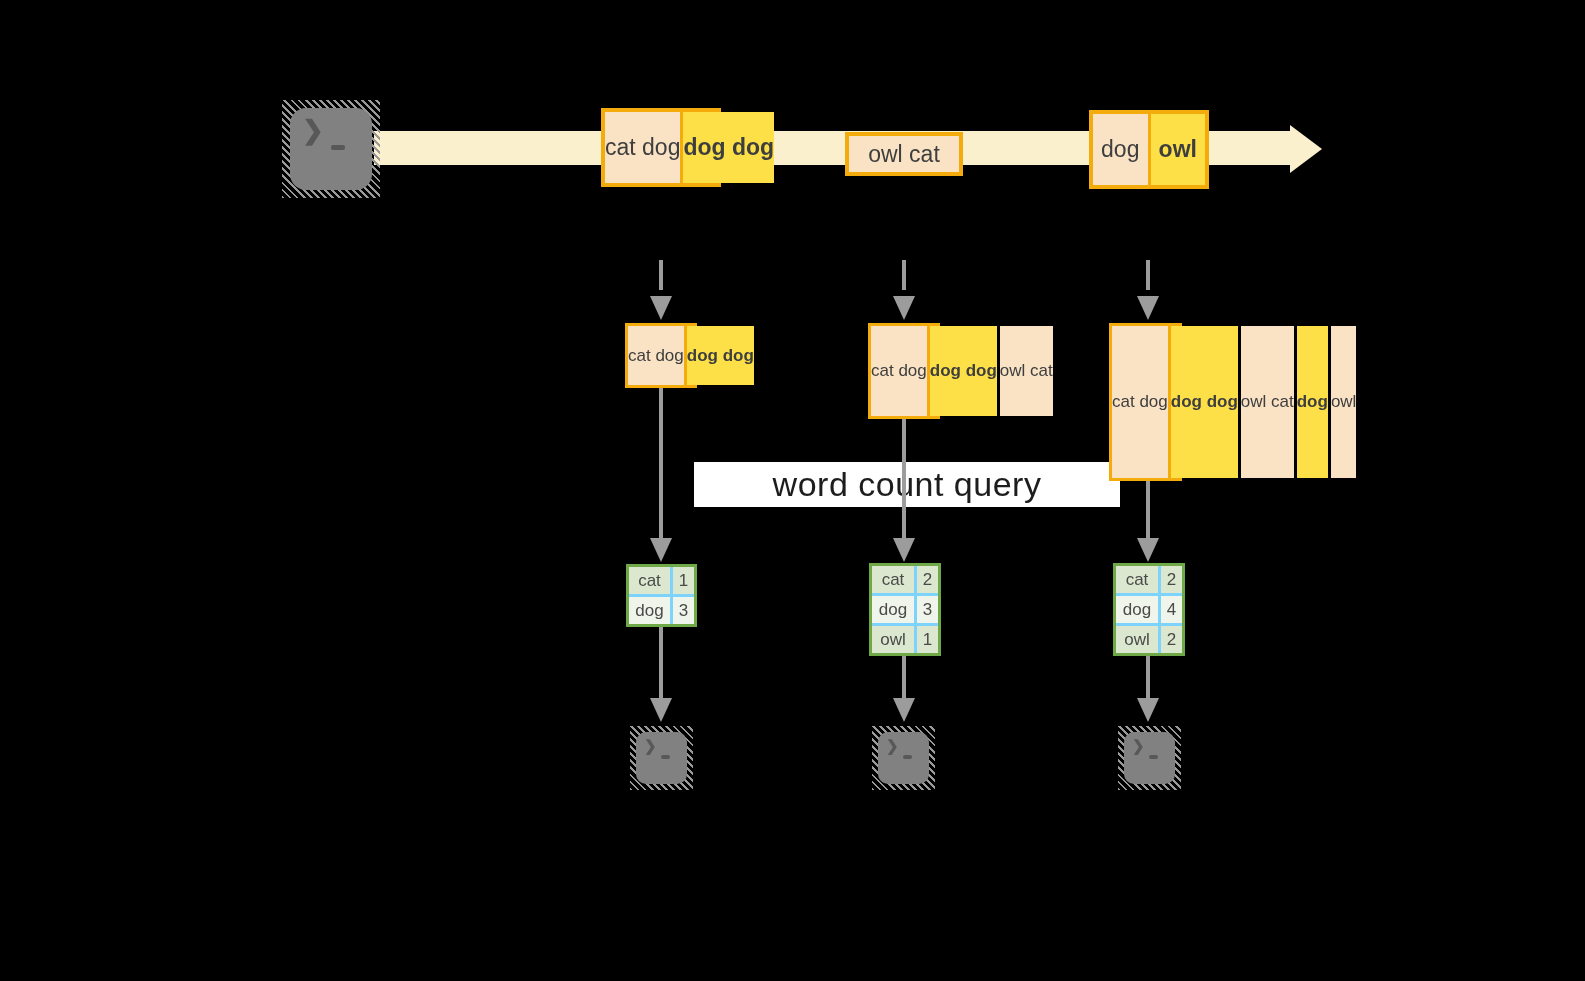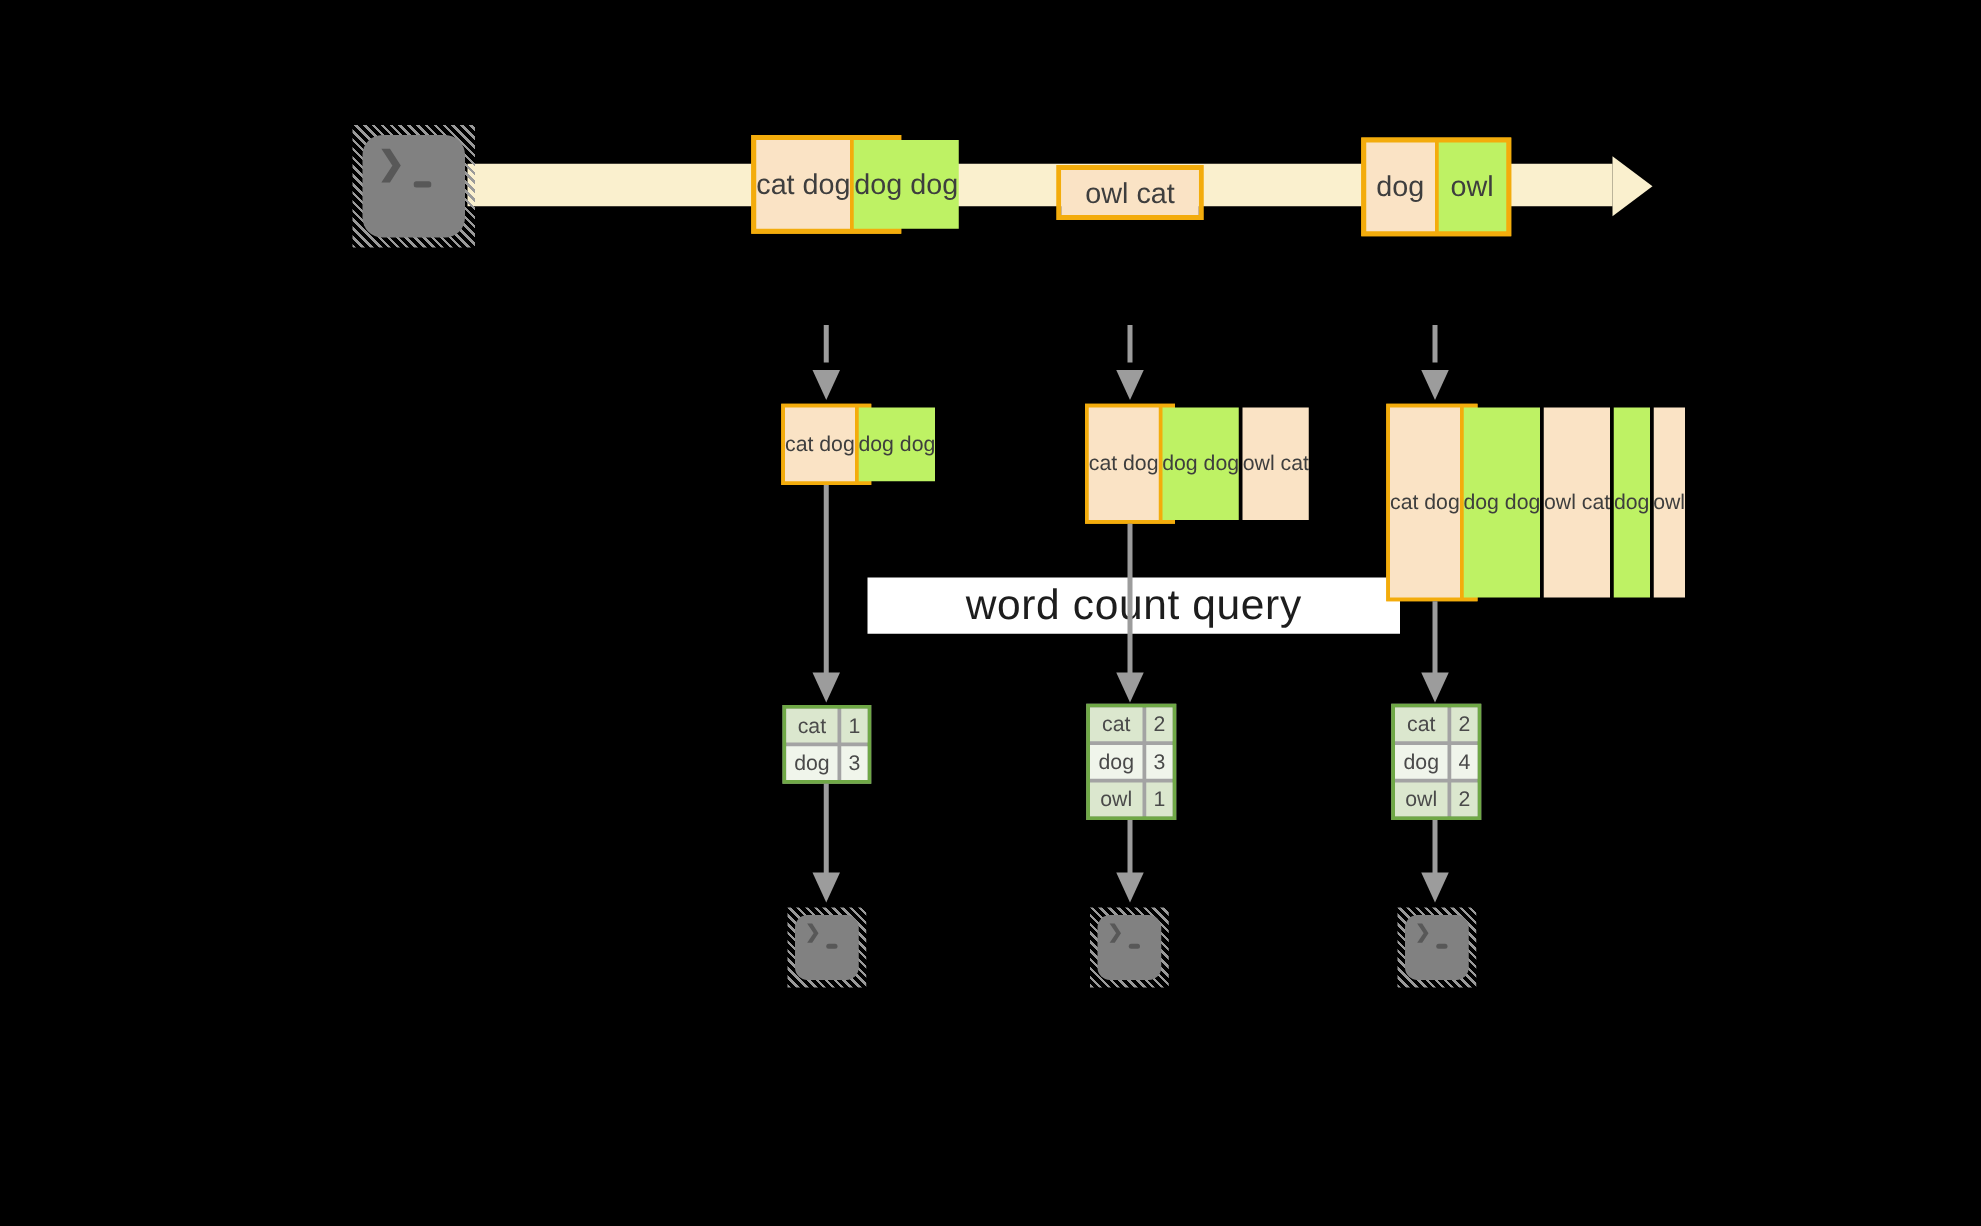--- a/index.html
+++ b/index.html
@@ -32,40 +32,40 @@
     display:flex; flex-direction:row; gap:3px;
   }
   .stack { border-width:3px; z-index:3; }
   .ebox .row, .stack .row {
     flex:1; display:flex; align-items:center; justify-content:center;
     color:#3E3E3E; white-space:nowrap;
   }
   .ebox .row { font-size:23px; }
   .stack .row { font-size:17px; }
   .fill-a { background:#FAE3C5; }
-  .fill-b { background:#bef264; }
+  .fill-b { background:#fde047;font-weight:bold; }
 
   
   .vline { width:4px; background:#9C9C9C; z-index:4; }
   .vhead {
     width:0; height:0; z-index:4;
     border-left:11px solid transparent; border-right:11px solid transparent;
     border-top:24px solid #9C9C9C;
   }
 
   
   .banner {
     background:#FFFFFF; color:#1D1D1D; z-index:2;
     display:flex; align-items:center; justify-content:center;
     font-size:34px; letter-spacing:0.5px;
   }
 
   
   .gtable {
-    background:#a3a3a3; border:3px solid #6FA846; z-index:3;
+    background:#7dd3fc; border:3px solid #6FA846; z-index:3;
     display:flex; flex-direction:column; gap:3px;
   }
   .gtable .grow { flex:1; display:flex; gap:3px; }
   .gcell {
     display:flex; align-items:center; justify-content:center;
     color:#4A4A4A; font-size:17px; white-space:nowrap;
   }
   .gcell.word { flex:1; }
   .gcell.num { width:21px; }
   .grow-a .gcell { background:#DBE7CE; }

